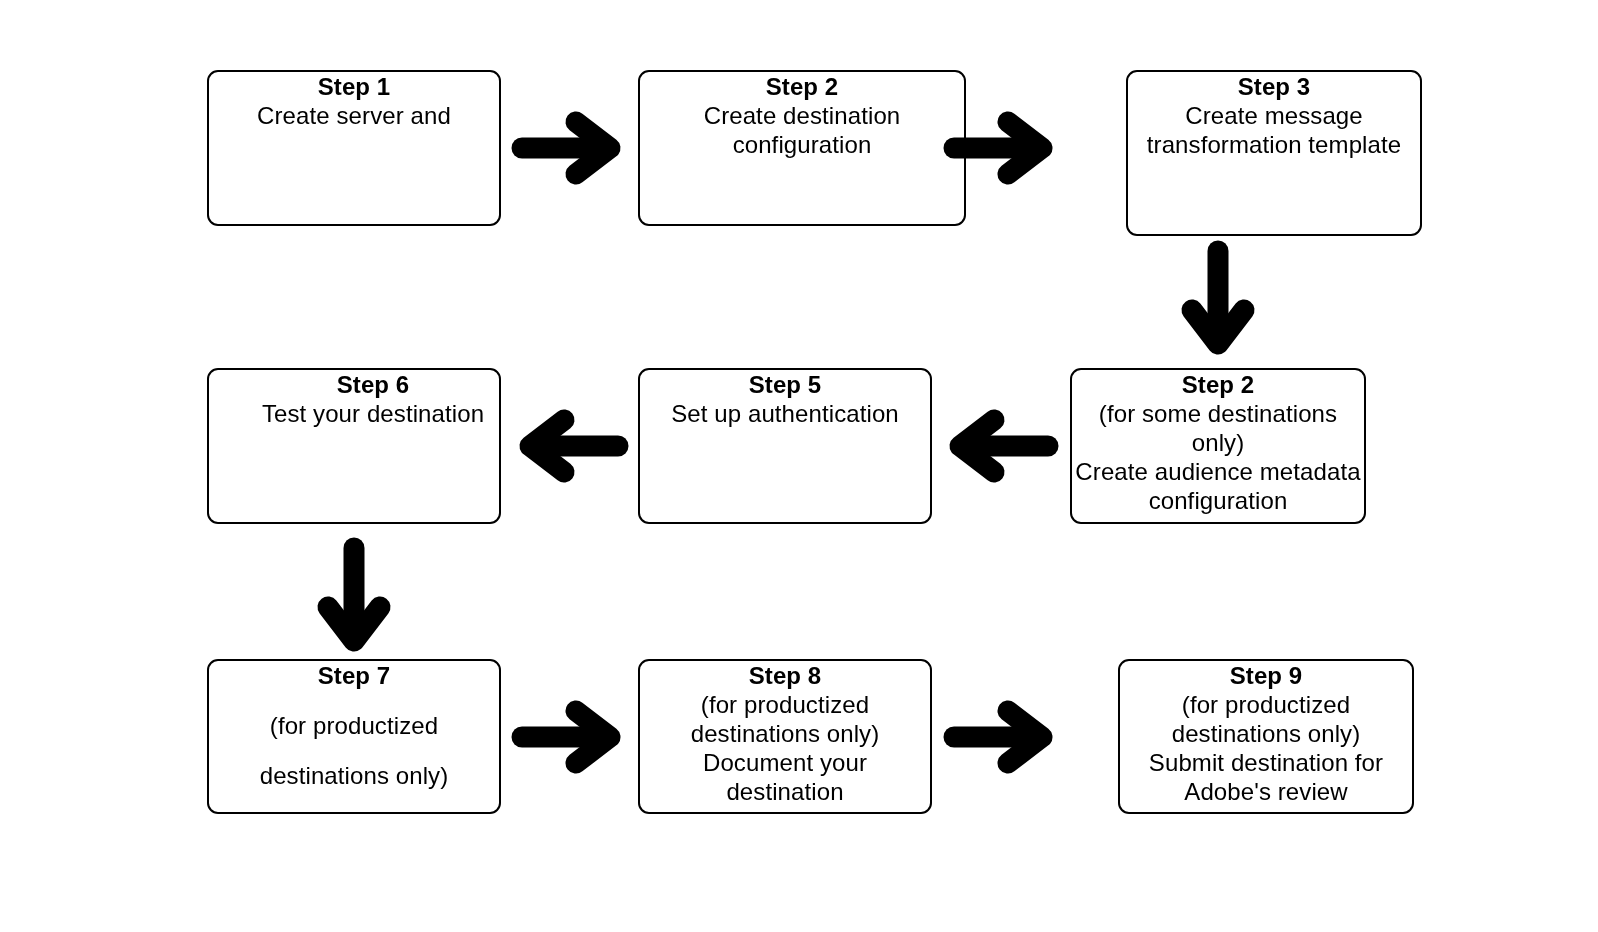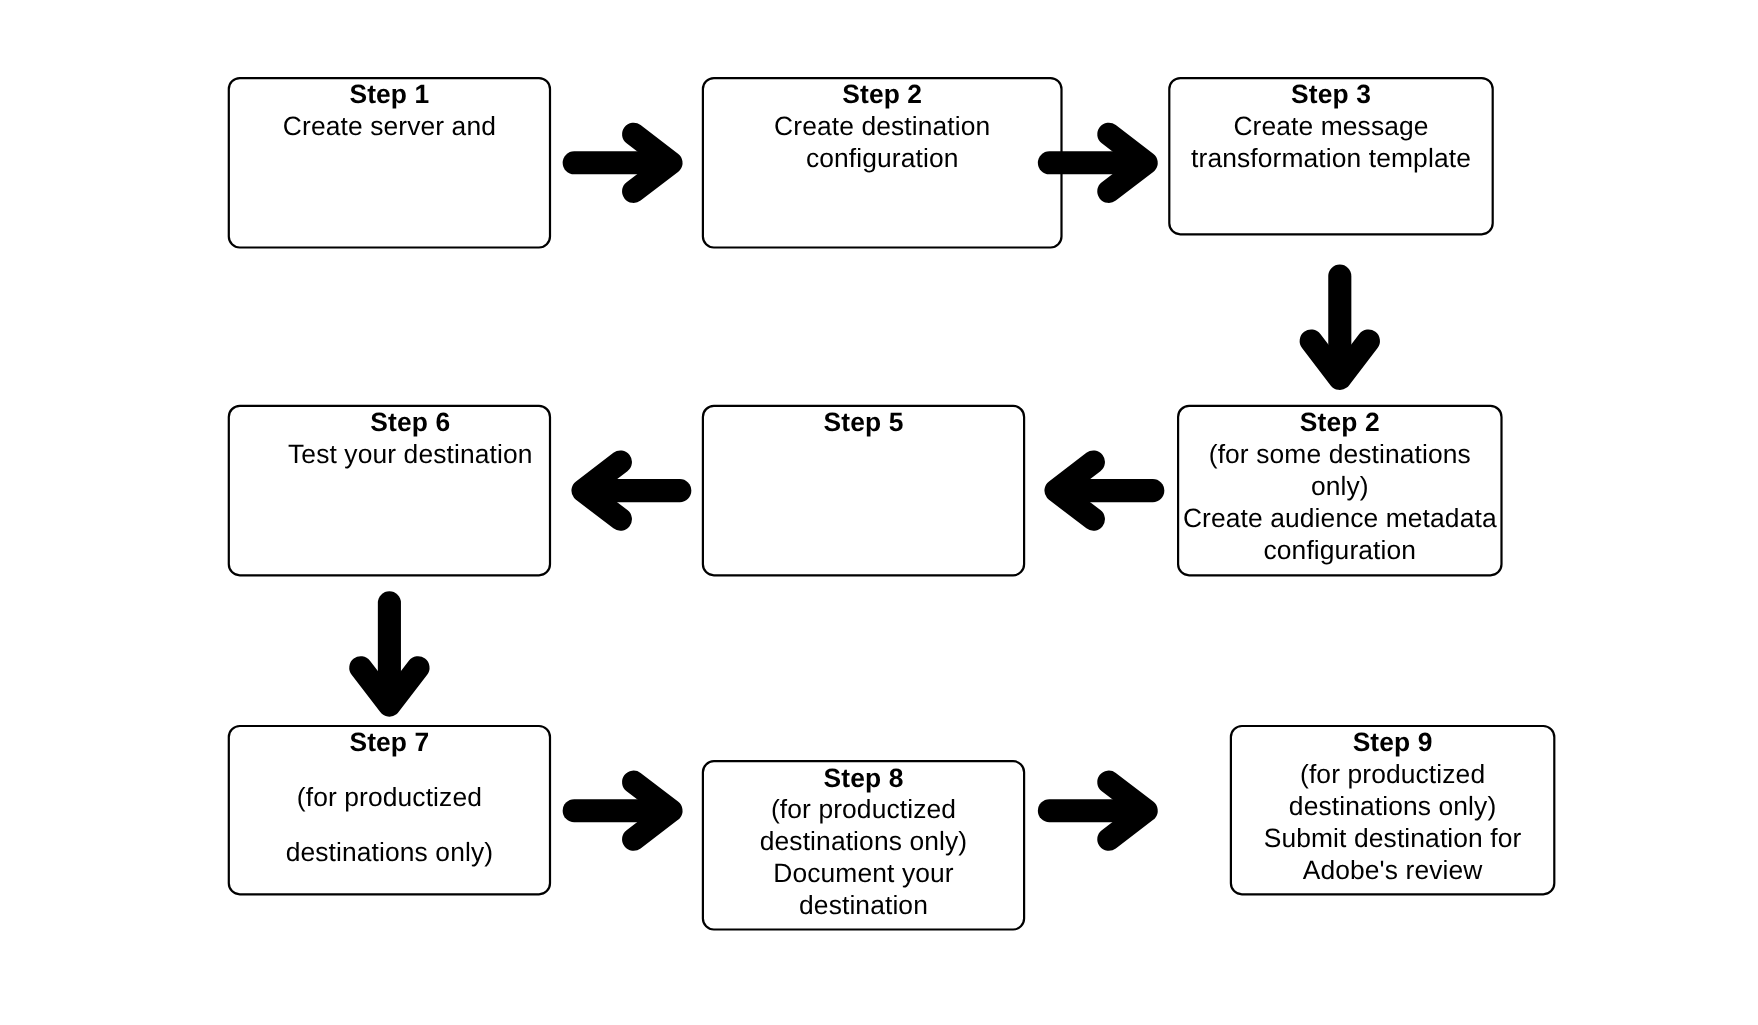--- a/index.html
+++ b/index.html
@@ -78,21 +78,21 @@
 
   <div class="arrow" style="left:950px; top:112px; width:104px; height:72px;">
     <svg width="104" height="72" viewBox="0 0 104 72" aria-hidden="true">
       <g fill="none" stroke="#000000" stroke-width="21" stroke-linecap="round" stroke-linejoin="round">
         <path d="M4 36 H 80"></path>
         <path d="M58 10 L 92 36 L 58 62"></path>
       </g>
     </svg>
   </div>
 
-  <div class="node" style="left:1062px; top:70px; width:296px; height:144px;">
+  <div class="node" style="left:1126px; top:70px; width:296px; height:166px;">
     <span class="node-line title">Step 3</span>
     <span class="node-line">Create message</span>
     <span class="node-line">transformation template</span>
   </div>
 
   <div class="arrow" style="left:1182px; top:240px; width:72px; height:118px;">
     <svg width="72" height="118" viewBox="0 0 72 118" aria-hidden="true">
       <g fill="none" stroke="#000000" stroke-width="21" stroke-linecap="round" stroke-linejoin="round">
         <path d="M36 11 V 92"></path>
         <path d="M10 70 L 36 104 L 62 70"></path>
@@ -112,20 +112,21 @@
     <svg width="104" height="72" viewBox="0 0 104 72" aria-hidden="true">
       <g fill="none" stroke="#000000" stroke-width="21" stroke-linecap="round" stroke-linejoin="round">
         <path d="M100 36 H 24"></path>
         <path d="M46 10 L 12 36 L 46 62"></path>
       </g>
     </svg>
   </div>
 
   <div class="node" style="left:638px; top:368px; width:294px; height:156px;">
     <span class="node-line title">Step 5</span>
+    <span class="node-line">Set up authentication</span>
   </div>
 
   <div class="arrow" style="left:518px; top:410px; width:104px; height:72px;">
     <svg width="104" height="72" viewBox="0 0 104 72" aria-hidden="true">
       <g fill="none" stroke="#000000" stroke-width="21" stroke-linecap="round" stroke-linejoin="round">
         <path d="M100 36 H 24"></path>
         <path d="M46 10 L 12 36 L 46 62"></path>
       </g>
     </svg>
   </div>
@@ -152,21 +153,21 @@
 
   <div class="arrow" style="left:518px; top:701px; width:104px; height:72px;">
     <svg width="104" height="72" viewBox="0 0 104 72" aria-hidden="true">
       <g fill="none" stroke="#000000" stroke-width="21" stroke-linecap="round" stroke-linejoin="round">
         <path d="M4 36 H 80"></path>
         <path d="M58 10 L 92 36 L 58 62"></path>
       </g>
     </svg>
   </div>
 
-  <div class="node" style="left:638px; top:659px; width:294px; height:155px;margin-top:32px;">
+  <div class="node" style="left:638px; top:659px; width:294px; height:155px;">
     <span class="node-line title">Step 8</span>
     <span class="node-line">(for productized</span>
     <span class="node-line">destinations only)</span>
     <span class="node-line">Document your</span>
     <span class="node-line">destination</span>
   </div>
 
   <div class="arrow" style="left:950px; top:701px; width:104px; height:72px;">
     <svg width="104" height="72" viewBox="0 0 104 72" aria-hidden="true">
       <g fill="none" stroke="#000000" stroke-width="21" stroke-linecap="round" stroke-linejoin="round">

